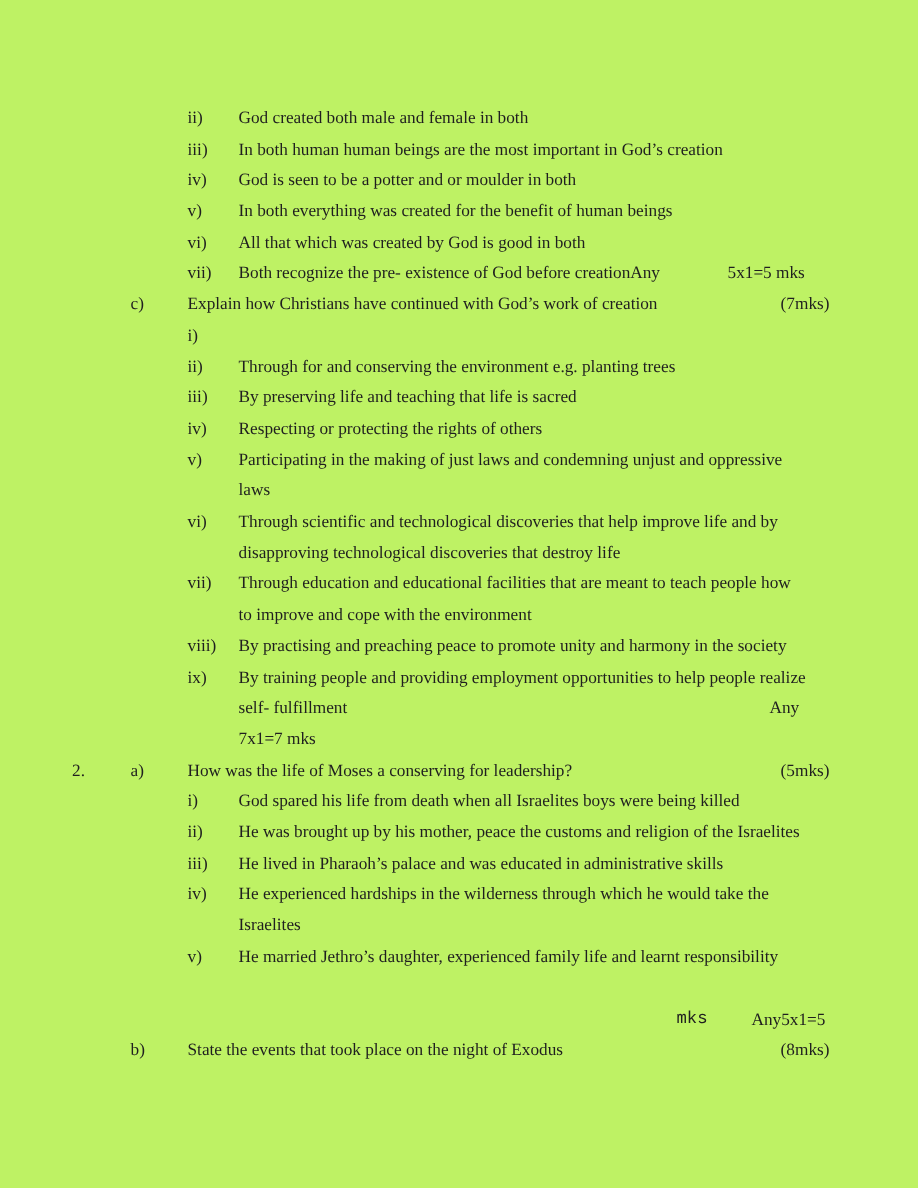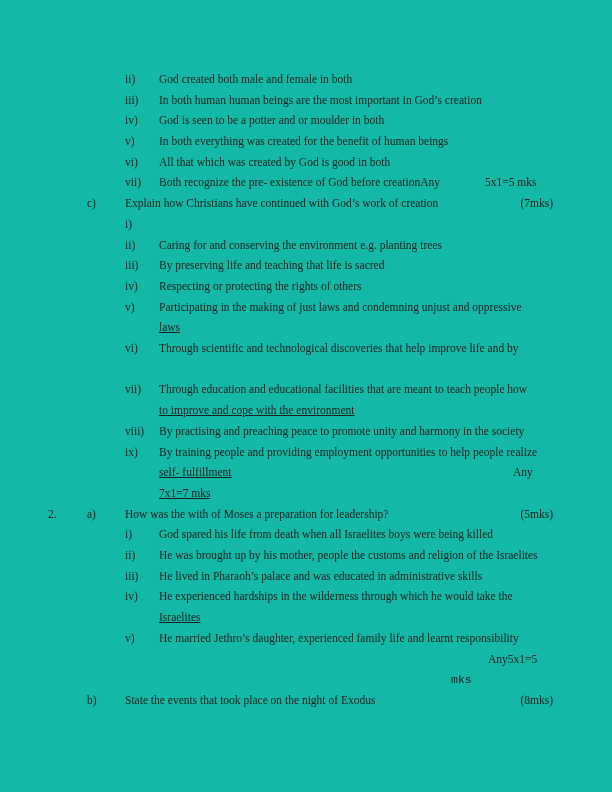--- a/index.html
+++ b/index.html
@@ -4,43 +4,43 @@
 <style>
   html, body {
     margin: 0;
     padding: 0;
     background: #ffffff;
   }
   .page {
     position: relative;
     width: 612px;
     height: 792px;
-    background: #14b8a6;
+    background: #bef264;
     overflow: hidden;
     font-family: "Liberation Serif", "DejaVu Serif", serif;
     font-size: 11.5px;
     color: #1f1f1f;
   }
   .row {
     position: absolute;
     left: 0;
     width: 612px;
     height: 21px;
     line-height: 21px;
     white-space: nowrap;
   }
   .c-num    { position: absolute; left: 48px; }
   .c-letter { position: absolute; left: 87px; }
   .c-q      { position: absolute; left: 125px; }
   .c-roman  { position: absolute; left: 125px; }
   .c-text   { position: absolute; left: 159px; }
-  .c-cont   { position: absolute; left: 159px; text-decoration: underline; }
+  .c-cont   { position: absolute; left: 159px; }
   .c-tab    { position: absolute; left: 485px; text-align: center; }
   .c-any    { position: absolute; left: 513px; }
-  .c-tallyr { position: absolute; left: 488px; }
+  .c-tallyr { position: absolute; left: 501px; margin-top: 21px; }
   .c-tallym { position: absolute; left: 451px; font-family: Liberation Mono, monospace; }
   .c-marks  { position: absolute; right: 59px; text-align: center; }
 </style>
 </head>
 <body>
 
 <div class="page">
 
   <div class="row" style="top:69px">
     <span class="c-roman">ii)</span>
@@ -78,21 +78,21 @@
     <span class="c-q">Explain how Christians have continued with God’s work of creation</span>
     <span class="c-marks">(7mks)</span>
   </div>
 
   <div class="row" style="top:214px">
     <span class="c-roman">i)</span>
   </div>
 
   <div class="row" style="top:235px">
     <span class="c-roman">ii)</span>
-    <span class="c-text">Caring for and conserving the environment e.g. planting trees</span>
+    <span class="c-text">Through for and conserving the environment e.g. planting trees</span>
   </div>
 
   <div class="row" style="top:255px">
     <span class="c-roman">iii)</span>
     <span class="c-text">By preserving life and teaching that life is sacred</span>
   </div>
 
   <div class="row" style="top:276px">
     <span class="c-roman">iv)</span>
     <span class="c-text">Respecting or protecting the rights of others</span>
@@ -105,20 +105,23 @@
 
   <div class="row" style="top:317px">
     <span class="c-cont">laws</span>
   </div>
 
   <div class="row" style="top:338px">
     <span class="c-roman">vi)</span>
     <span class="c-text">Through scientific and technological discoveries that help improve life and by</span>
   </div>
 
+  <div class="row" style="top:359px">
+    <span class="c-cont">disapproving technological discoveries that destroy life</span>
+  </div>
 
   <div class="row" style="top:379px">
     <span class="c-roman">vii)</span>
     <span class="c-text">Through education and educational facilities that are meant to teach people how</span>
   </div>
 
   <div class="row" style="top:400px">
     <span class="c-cont">to improve and cope with the environment</span>
   </div>
 
@@ -137,32 +140,32 @@
     <span class="c-text">By training people and providing employment opportunities to help people realize</span>
   </div>
 
   <div class="row" style="top:483px">
     <span class="c-cont">7x1=7 mks</span>
   </div>
 
   <div class="row" style="top:504px">
     <span class="c-num">2.</span>
     <span class="c-letter">a)</span>
-    <span class="c-q">How was the with of Moses a preparation for leadership?</span>
+    <span class="c-q">How was the life of Moses a conserving for leadership?</span>
     <span class="c-marks">(5mks)</span>
   </div>
 
   <div class="row" style="top:524px">
     <span class="c-roman">i)</span>
     <span class="c-text">God spared his life from death when all Israelites boys were being killed</span>
   </div>
 
   <div class="row" style="top:545px">
     <span class="c-roman">ii)</span>
-    <span class="c-text">He was brought up by his mother, people the customs and religion of the Israelites</span>
+    <span class="c-text">He was brought up by his mother, peace the customs and religion of the Israelites</span>
   </div>
 
   <div class="row" style="top:566px">
     <span class="c-roman">iii)</span>
     <span class="c-text">He lived in Pharaoh’s palace and was educated in administrative skills</span>
   </div>
 
   <div class="row" style="top:586px">
     <span class="c-roman">iv)</span>
     <span class="c-text">He experienced hardships in the wilderness through which he would take the</span>

